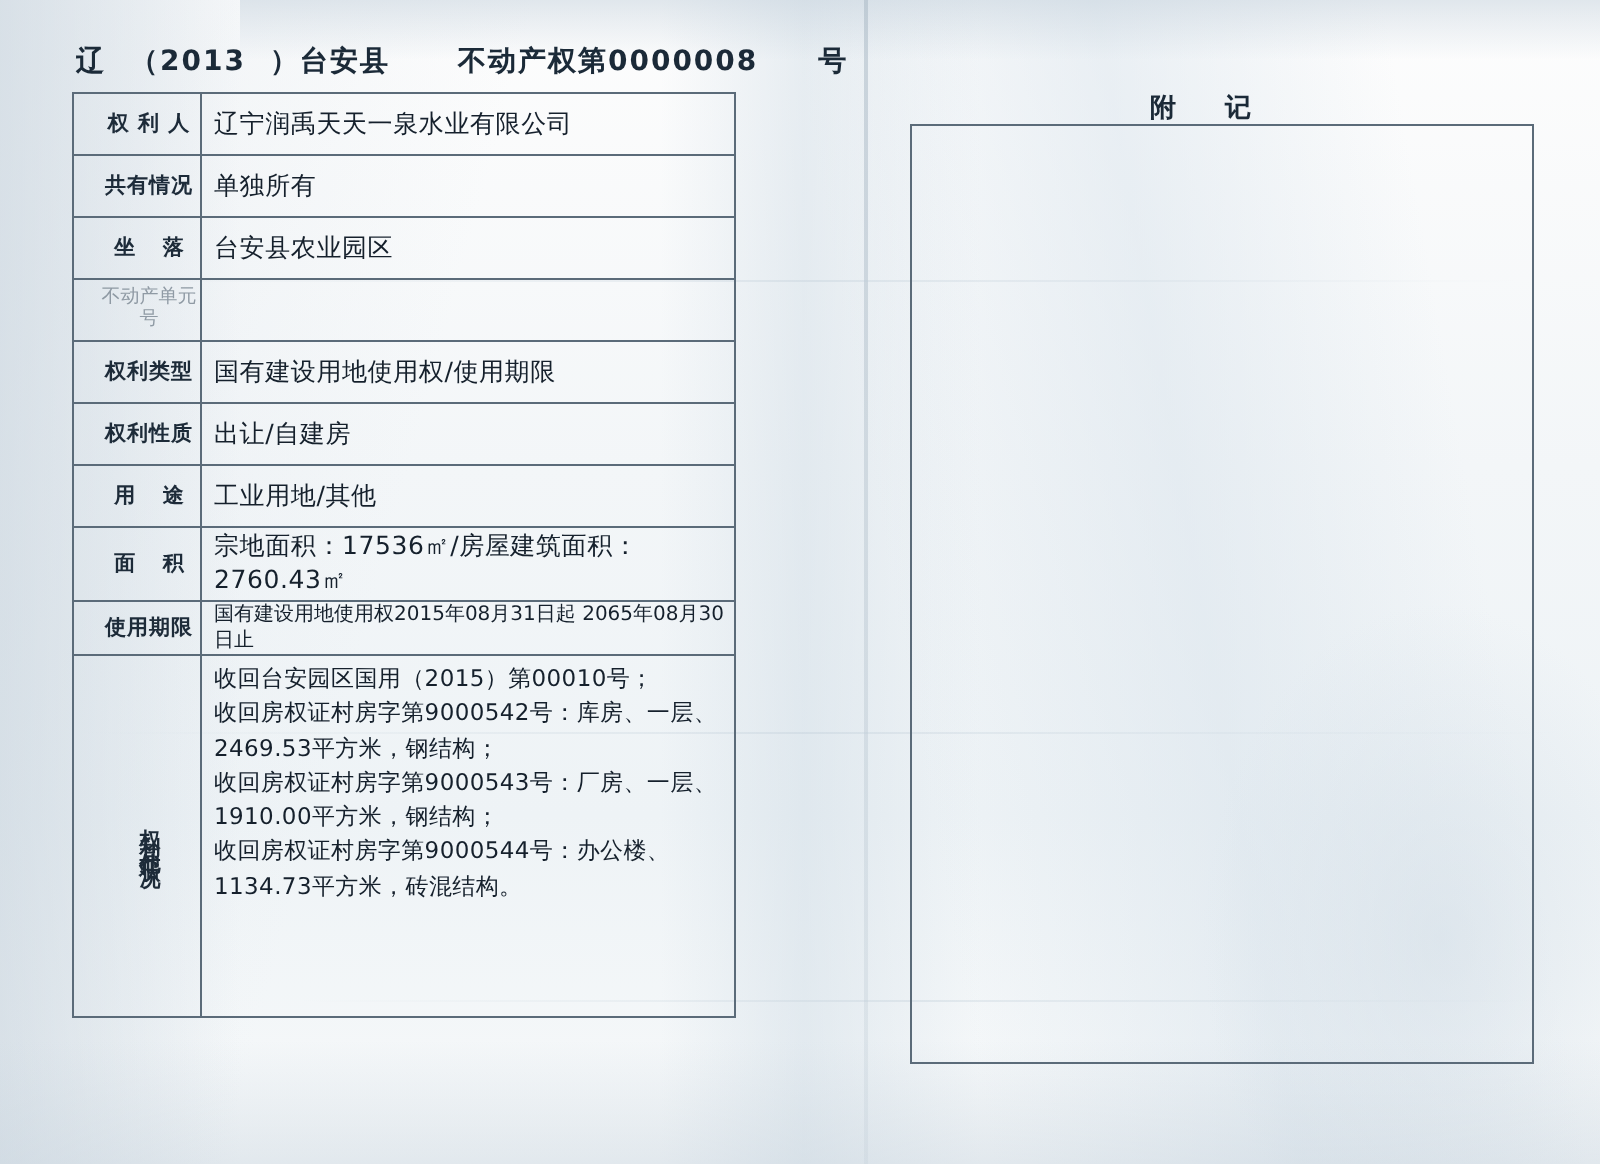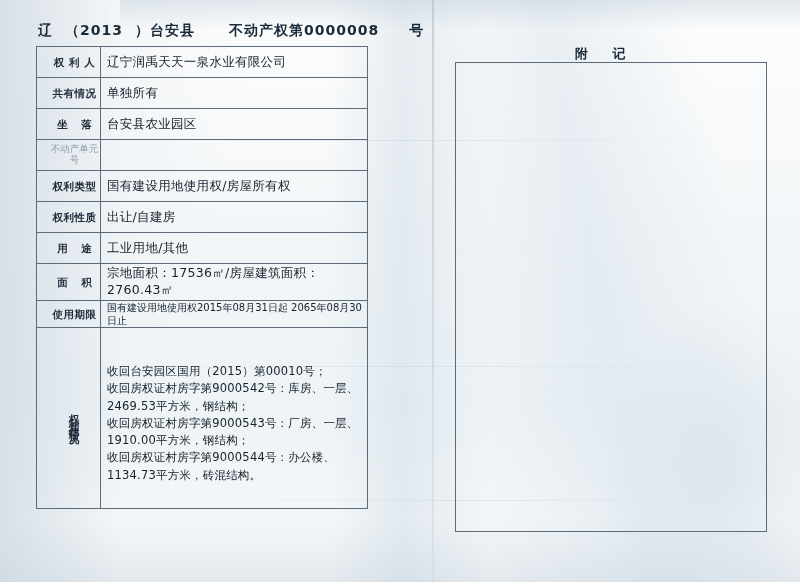--- a/index.html
+++ b/index.html
@@ -132,21 +132,20 @@
   .row.h36 { height: 36px; }
   .row.h130 { height: 180px; }
   .row.h130 .val { align-items: flex-start; }
 
   .notes {
     font-size: 11.5px;
     line-height: 1.5;
     color: #15202c;
     padding-top: 6px;
     letter-spacing: 0.2px;
-    margin-top: 32px;
   }
 
   
   .right-title {
     position: absolute;
     left: 575px;
     top: 45px;
     font-size: 13px;
     color: #1b2a38;
     letter-spacing: 10px;
@@ -205,21 +204,21 @@
       <div class="val">台安县农业园区</div>
     </div>
 
     <div class="row h30">
       <div class="lbl faint">不动产单元号</div>
       <div class="val"></div>
     </div>
 
     <div class="row h30">
       <div class="lbl">权利类型</div>
-      <div class="val">国有建设用地使用权/房屋所有权</div>
+      <div class="val">国有建设用地使用权/使用期限</div>
     </div>
 
     <div class="row h30">
       <div class="lbl">权利性质</div>
       <div class="val">出让/自建房</div>
     </div>
 
     <div class="row h30">
       <div class="lbl spaced">用 途</div>
       <div class="val">工业用地/其他</div>

